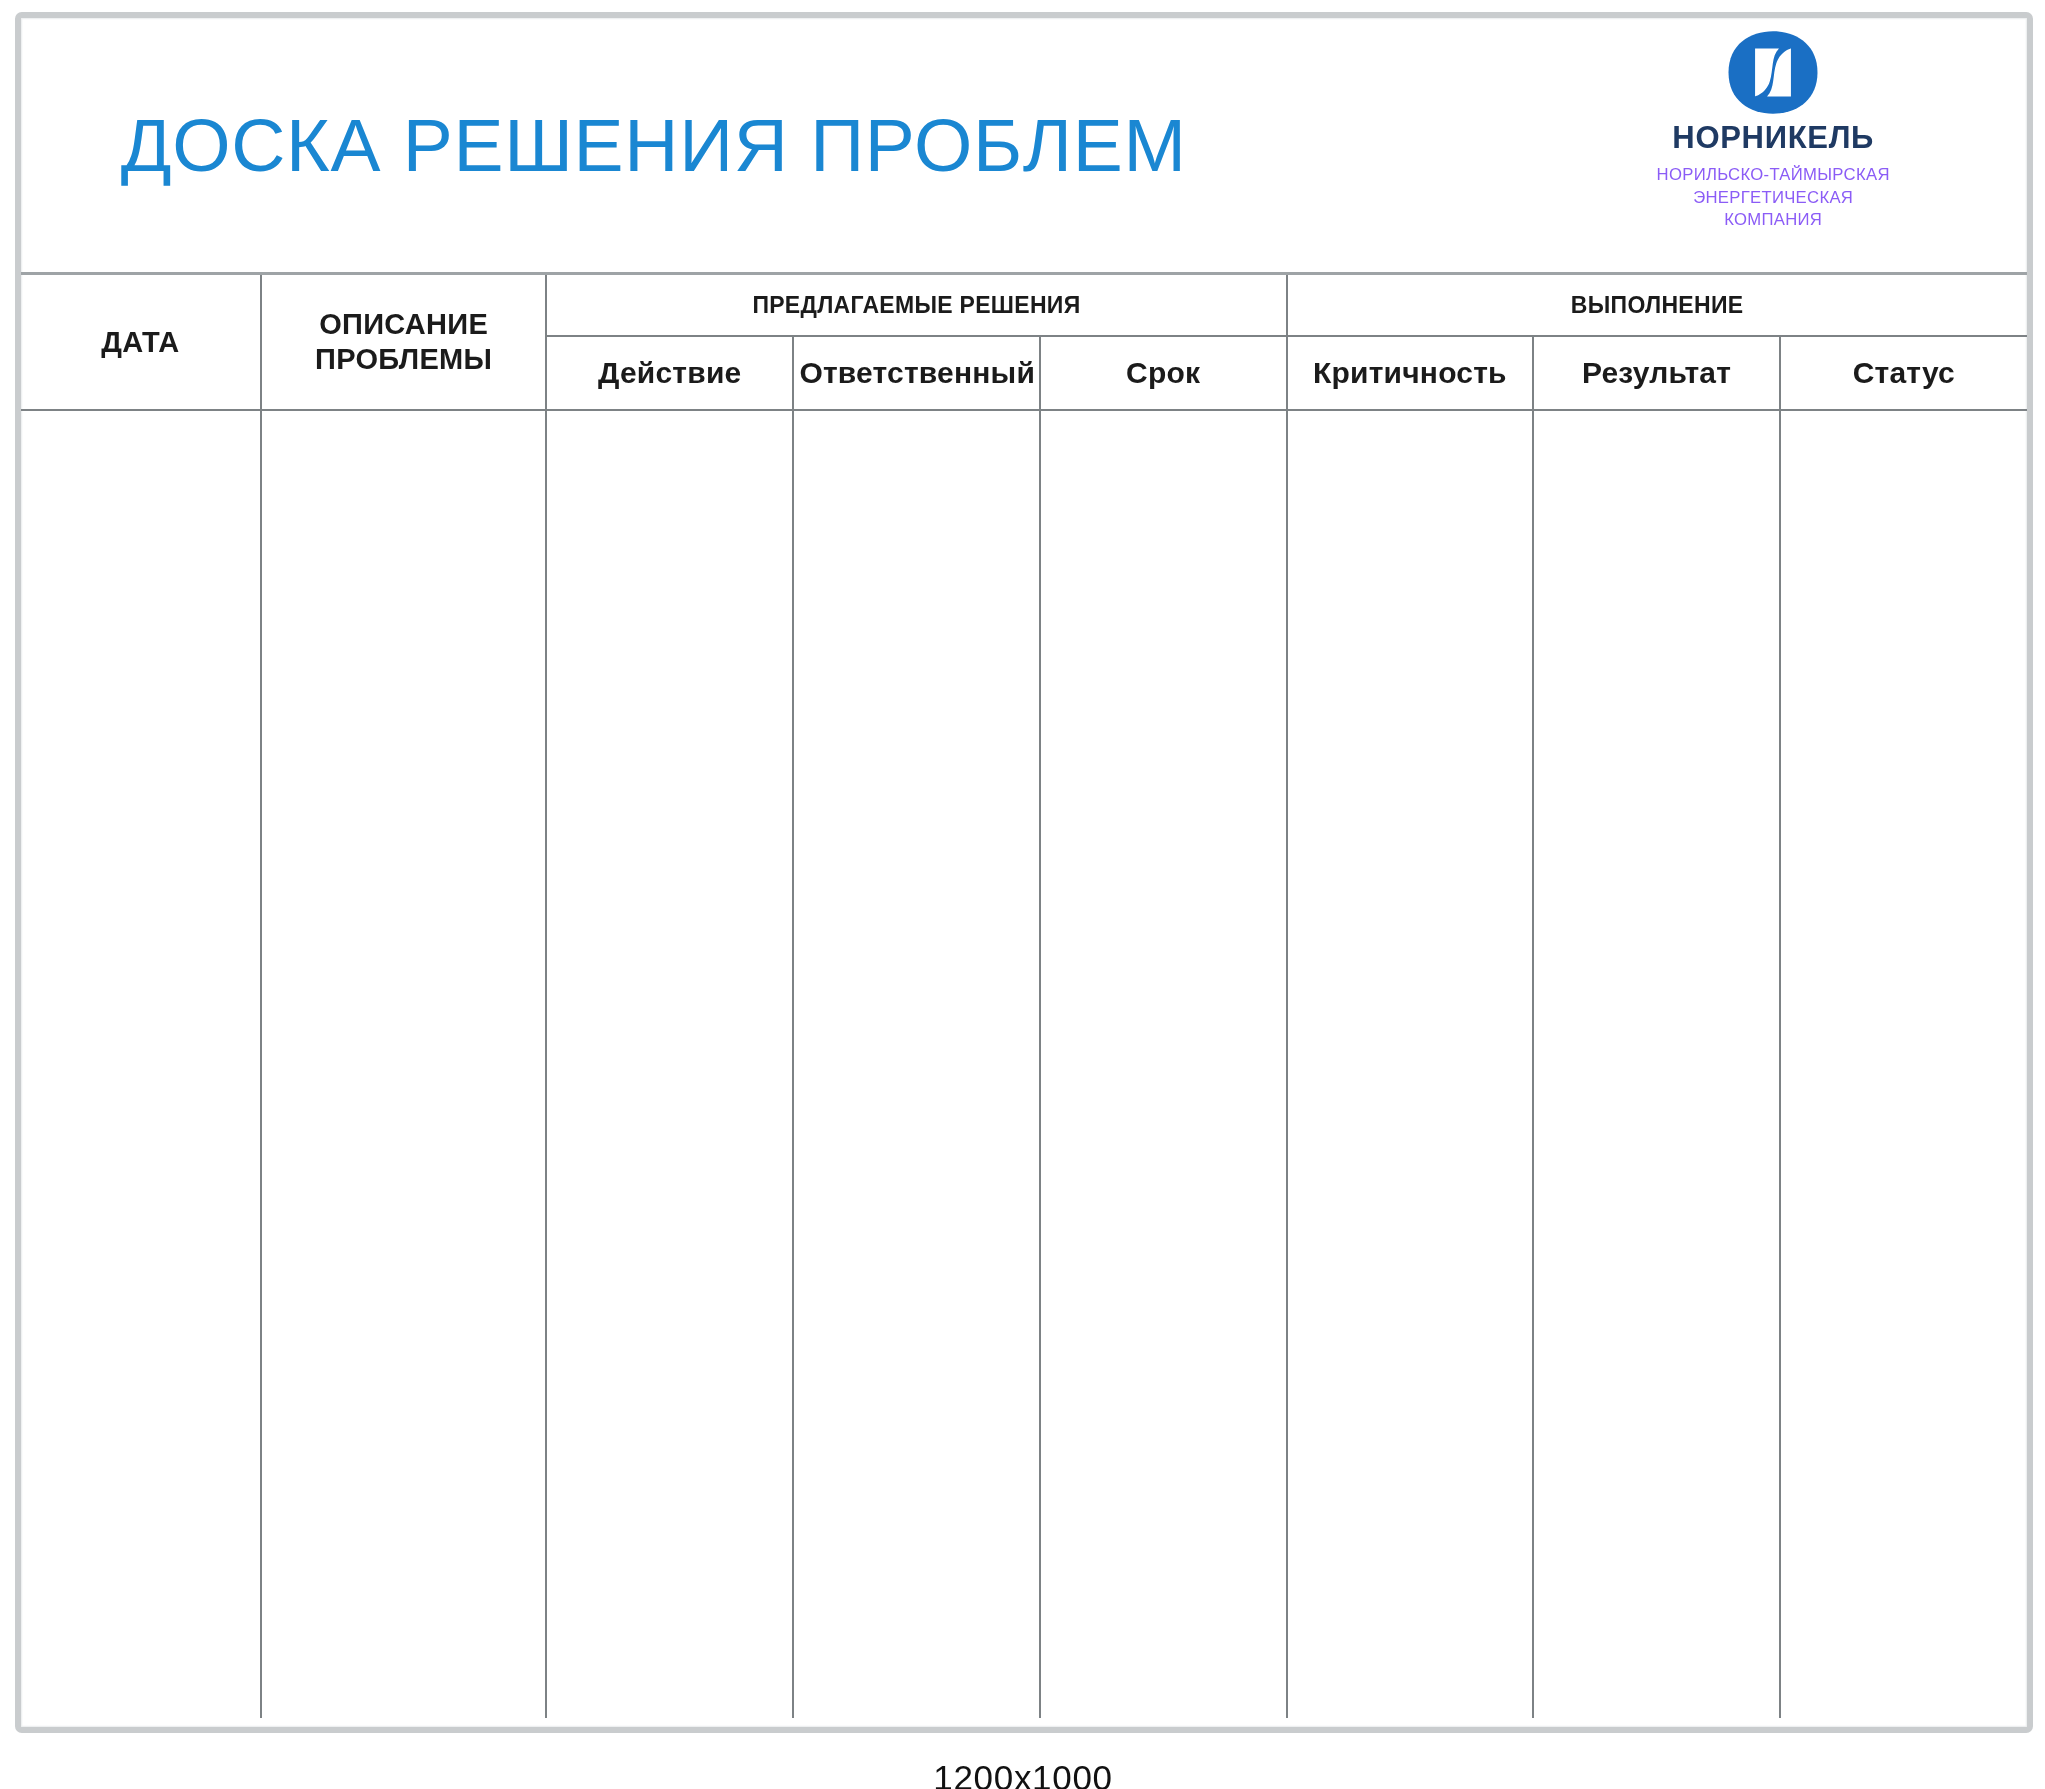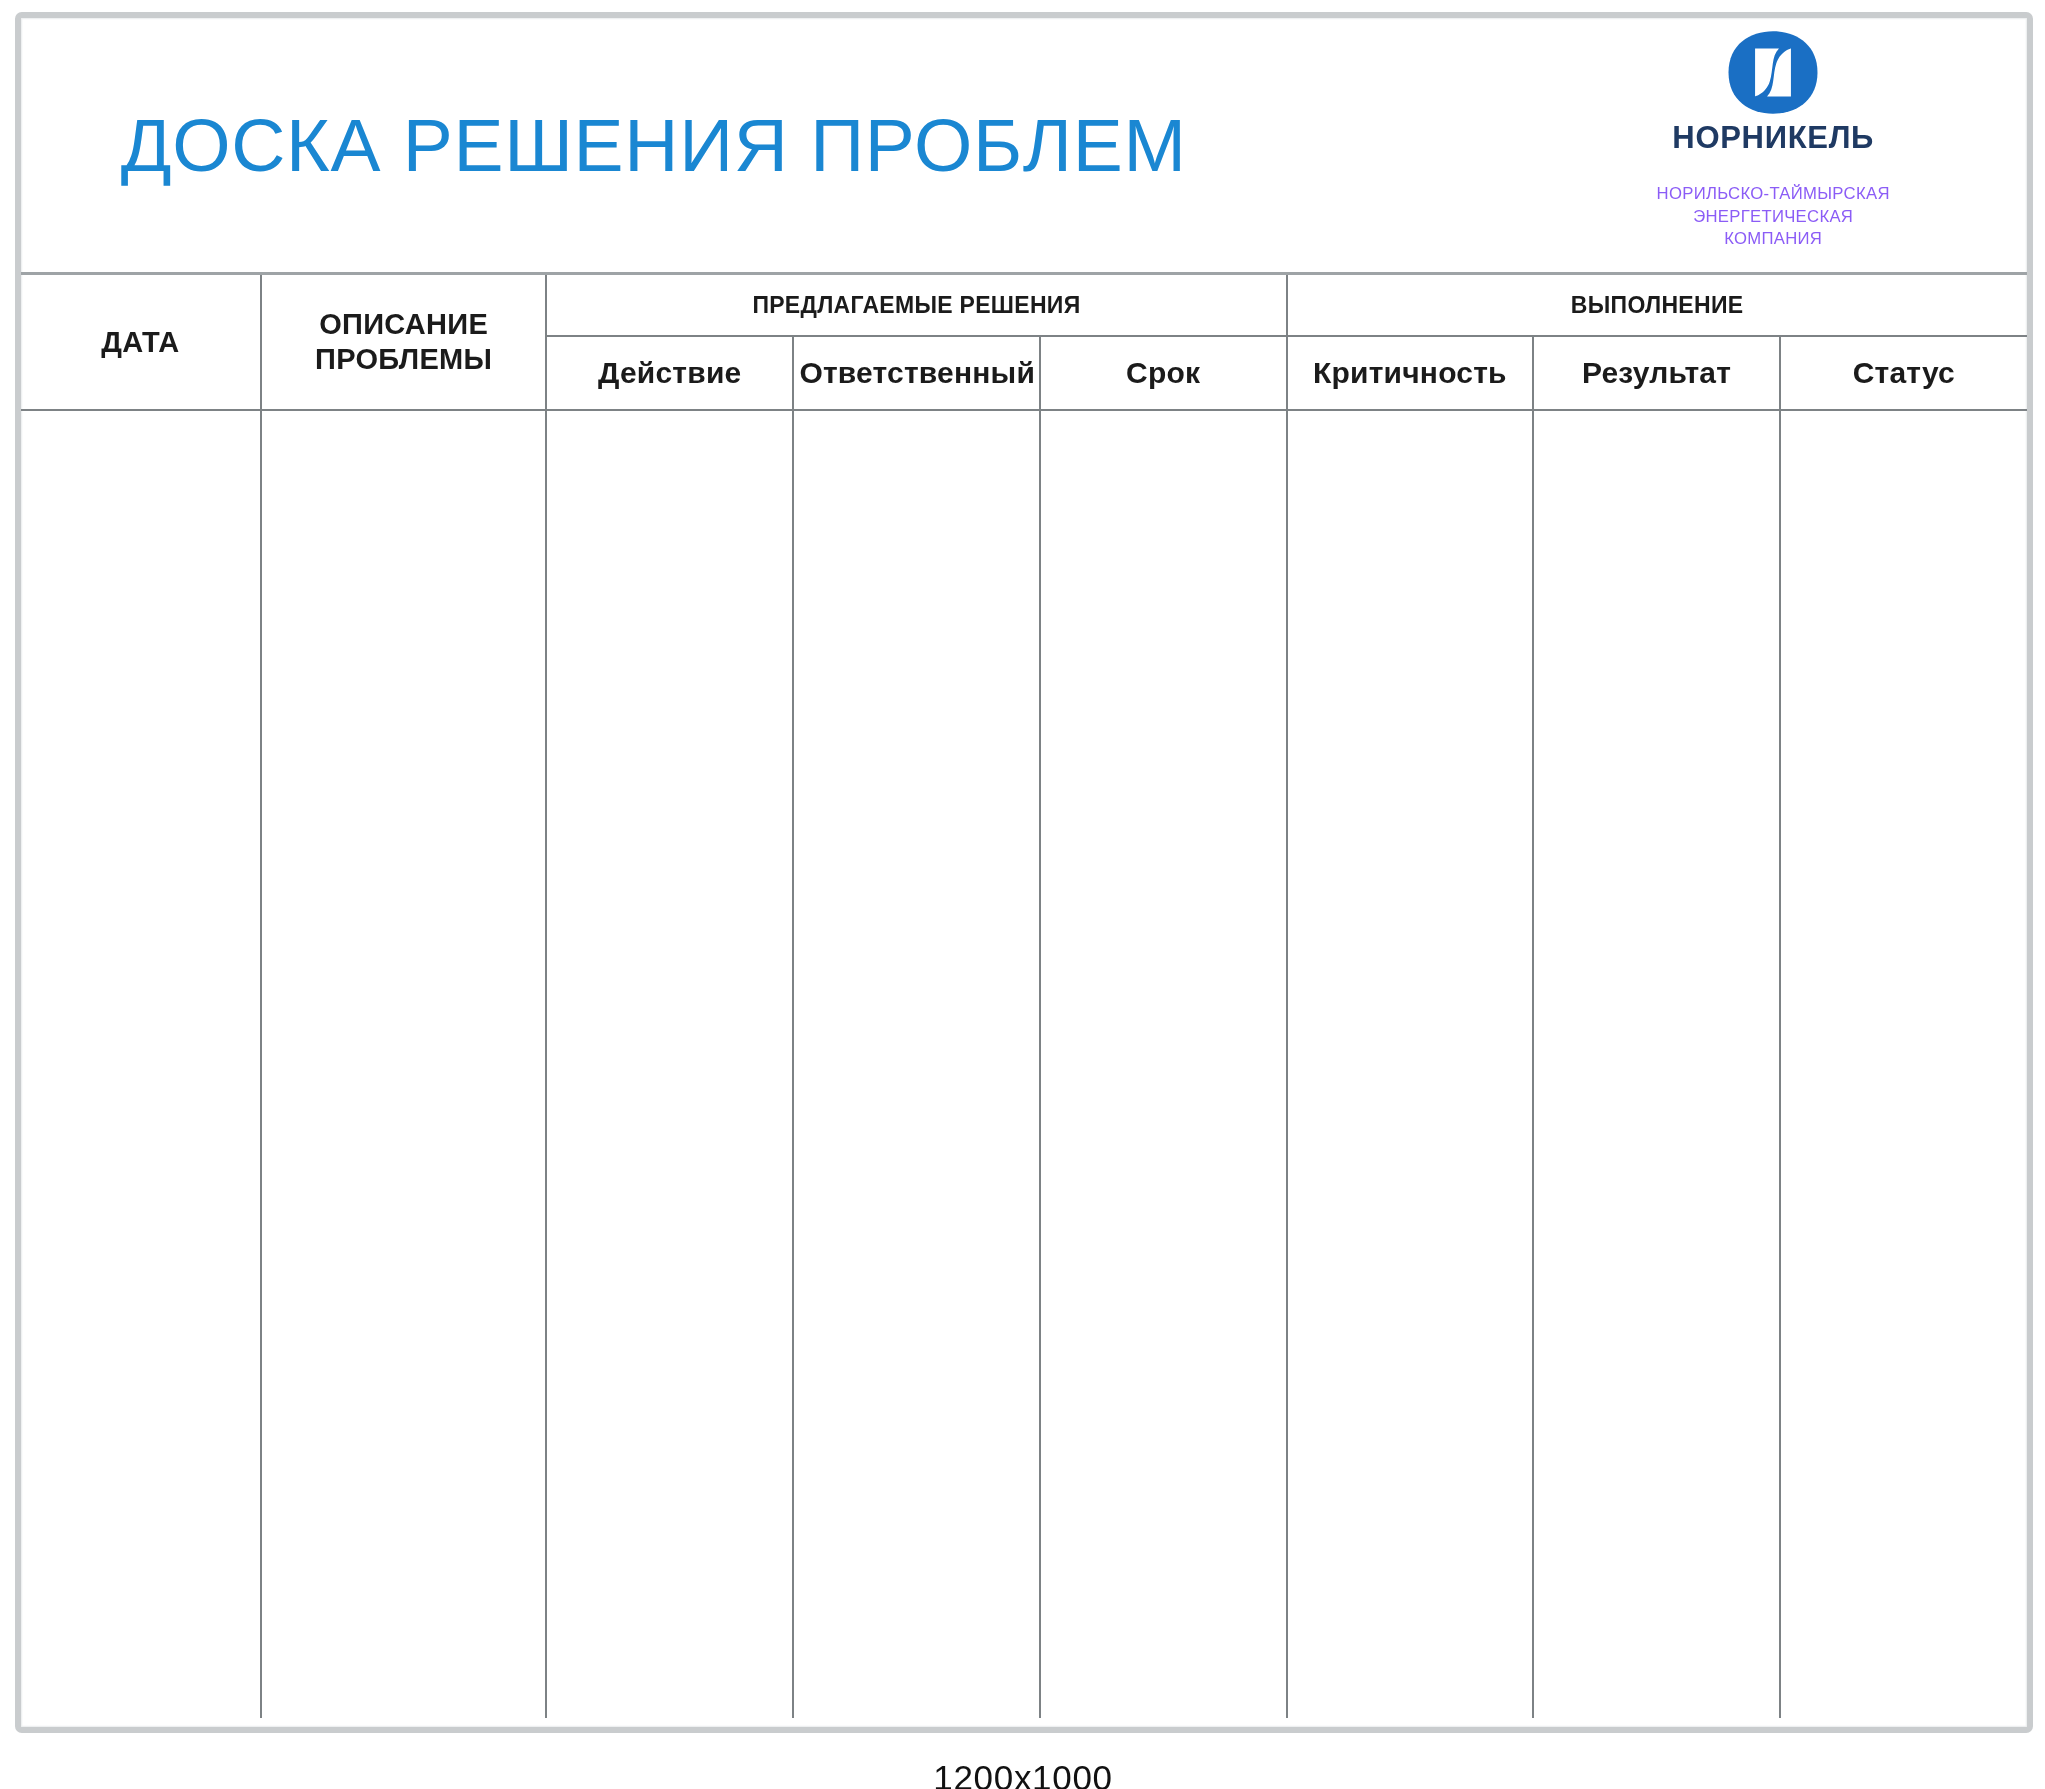--- a/index.html
+++ b/index.html
@@ -68,21 +68,21 @@
     height: 85px;
     margin: 0 auto 5.3px auto;
     position: relative;
   }
   .logo-mark svg { display: block; }
   .logo-word {
     font-size: 31px;
     font-weight: bold;
     letter-spacing: 0.7px;
     color: #1f3a63;
-    margin-bottom: 27px;
+    margin-bottom: 8px;
   }
   .logo-sub {
     font-size: 16.7px;
     line-height: 1.35;
     color: #8b5cf6;
     letter-spacing: 0.3px;
   }
 
   
   table.grid {

